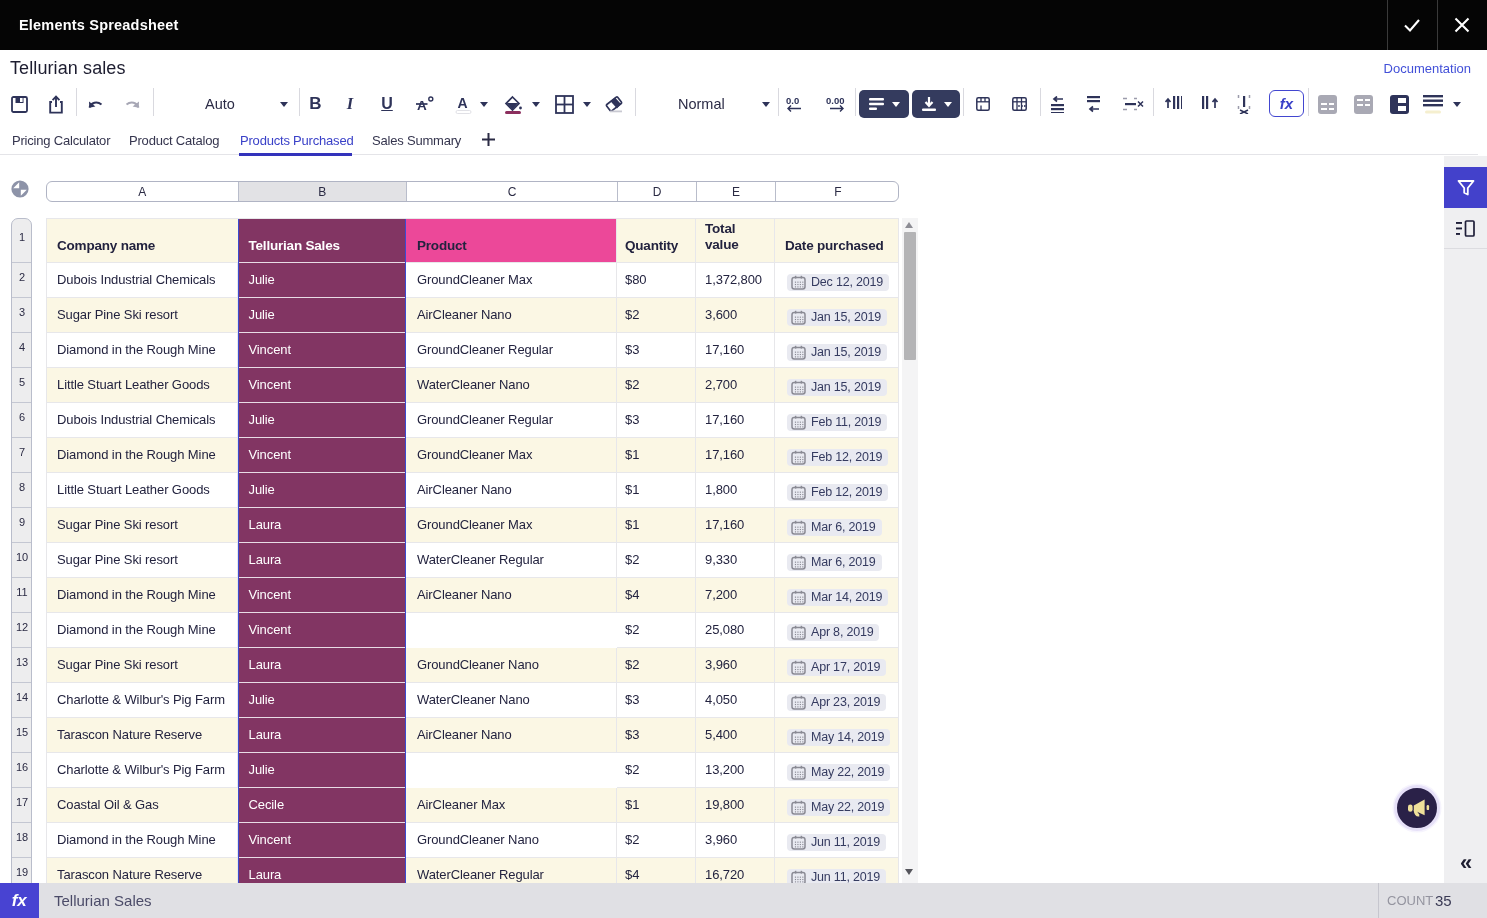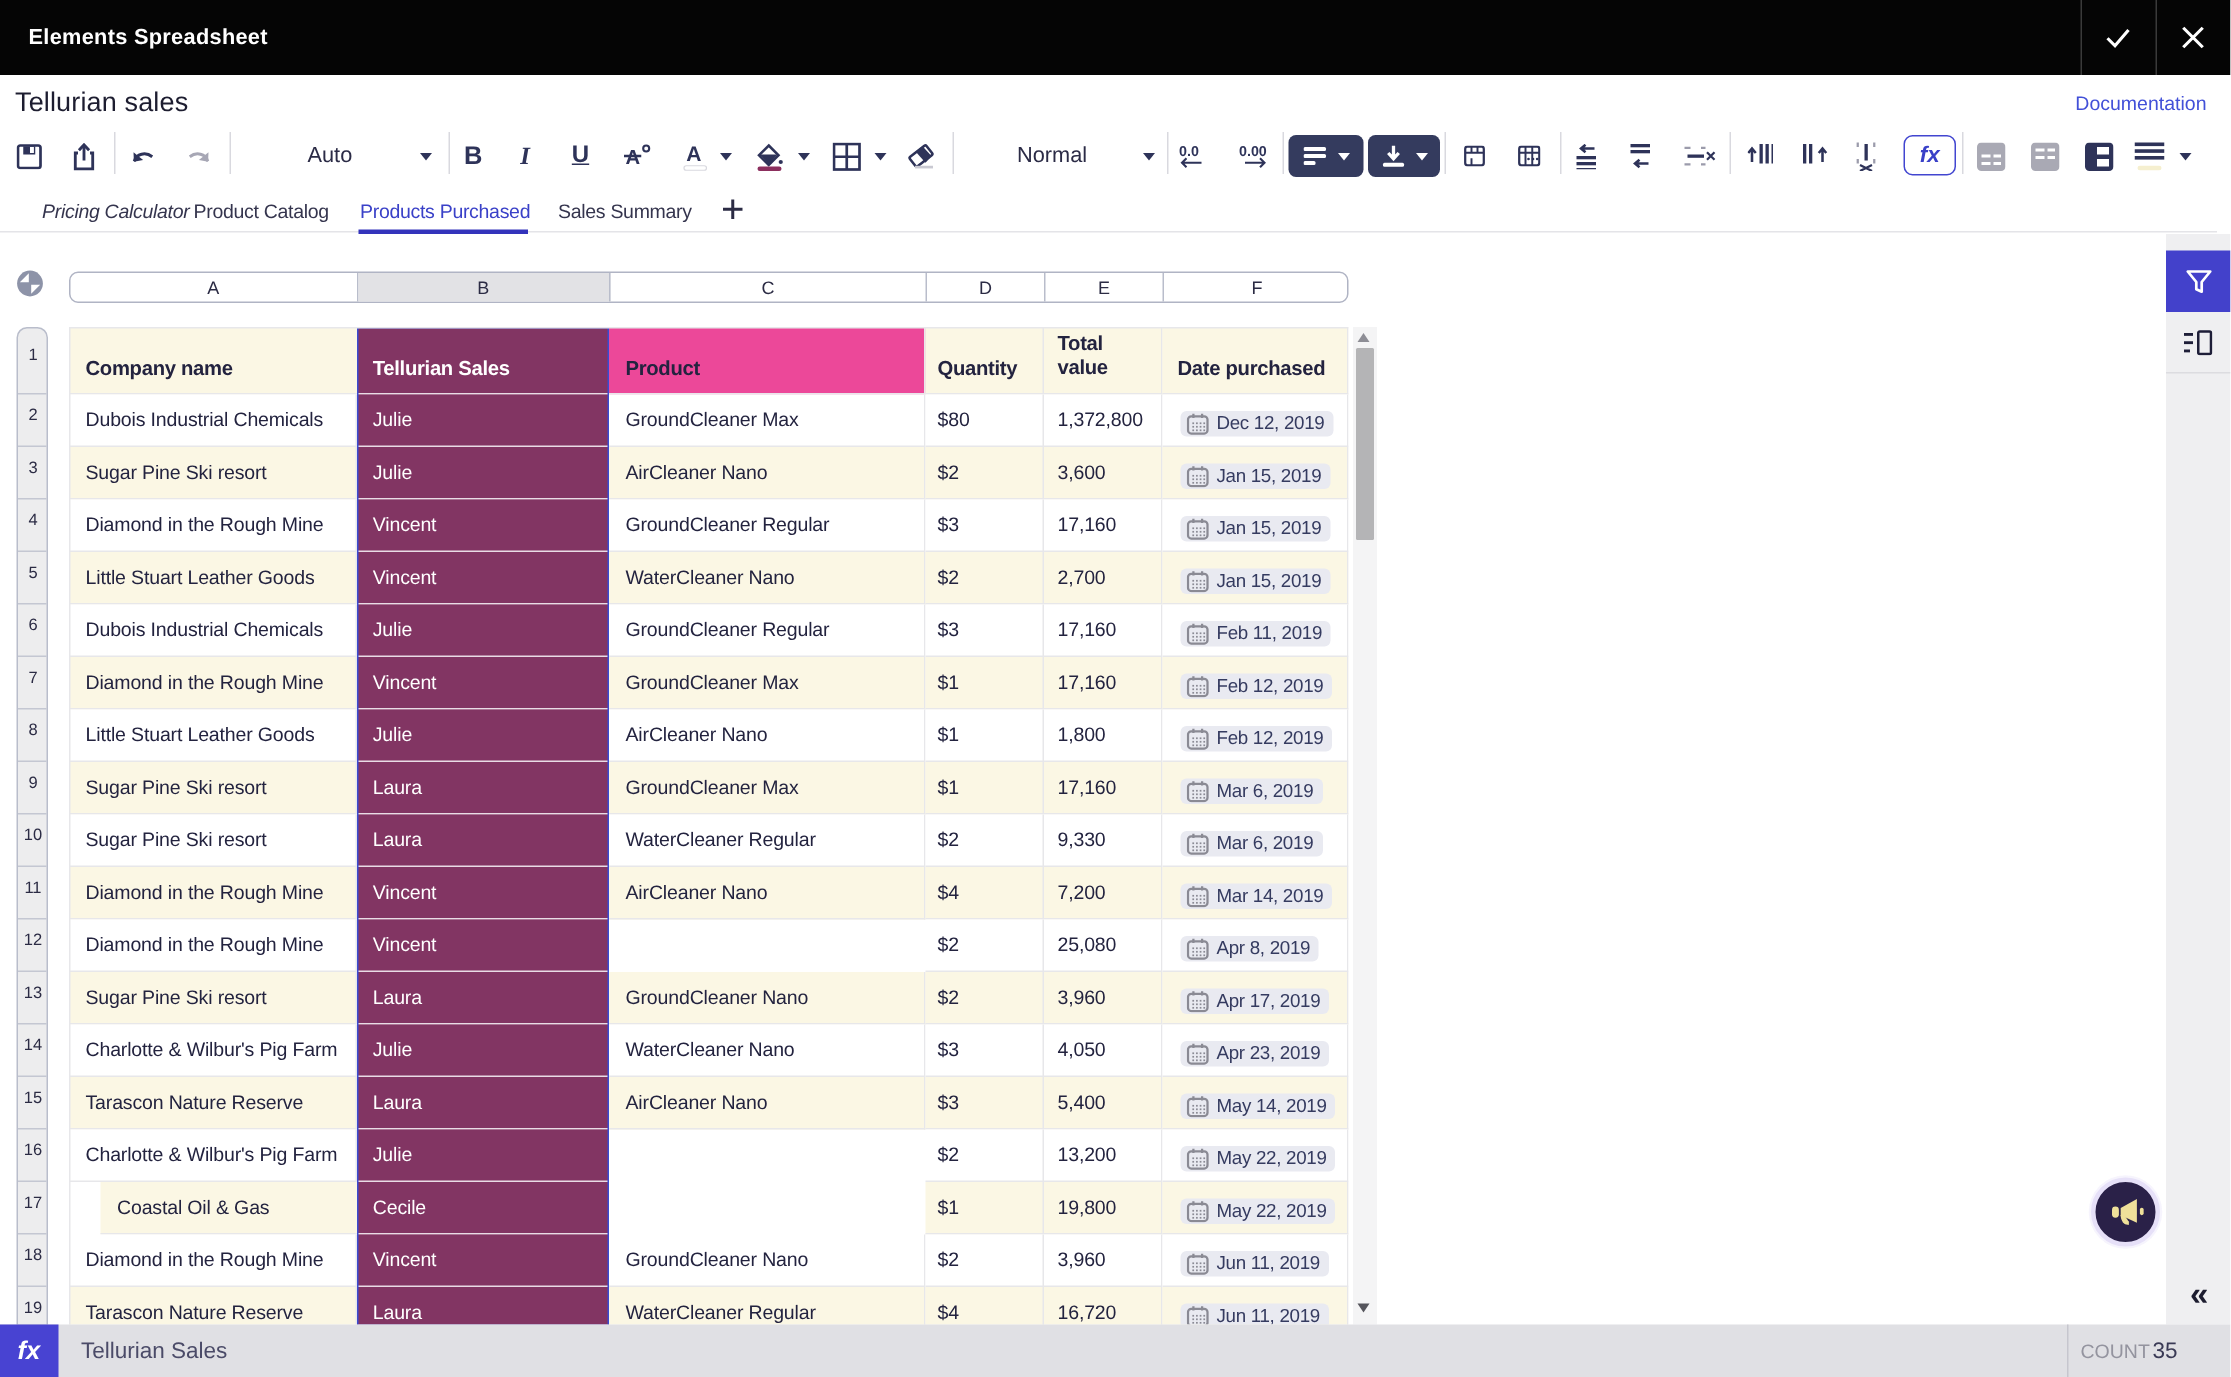--- a/index.html
+++ b/index.html
@@ -307,21 +307,21 @@
         <rect x="0" y="1" width="20" height="2.4" fill="#2e3359"></rect>
         <rect x="0" y="5.5" width="20" height="2.4" fill="#2e3359"></rect>
         <rect x="0" y="10" width="20" height="2.4" fill="#2e3359"></rect>
         <rect x="2" y="16.5" width="16" height="3" rx="1.5" fill="#f5efcf"></rect>
       </svg>
     </div>
     <div class="ti" style="left:1452px;width:10px;">
       <div class="caret"></div>
     </div>
   </div>
-<div class="tab" style="left:28px;font-style:italic;">Pricing Calculator</div>
+<div class="tab" style="left:12px;">Pricing Calculator</div>
 <div class="tab" style="left:129px;">Product Catalog</div>
 <div class="tab active" style="left:240px;">Products Purchased</div>
 <div class="tab" style="left:372px;">Sales Summary</div>
 <div class="abs" style="left:481px;top:132px;"><svg width="15" height="15" viewBox="0 0 15 15" style="">
       <path d="M7.5 1 V14 M1 7.5 H14" stroke="#2b2b44" stroke-width="2"></path>
     </svg></div>
 <div id="tabline"></div>
 <div id="tabul"></div>
 <div id="cornercircle"><svg width="18" height="18" viewBox="0 0 18 18" style="">
       <circle cx="9" cy="9" r="8.6" fill="#8d93a8"></circle>
@@ -717,22 +717,23 @@
           <rect x="3.9" y="8.95" width="1.15" height="1.15" fill="#8a8a94"></rect>
           <rect x="6.35" y="8.95" width="1.15" height="1.15" fill="#8a8a94"></rect>
           <rect x="8.8" y="8.95" width="1.15" height="1.15" fill="#8a8a94"></rect>
           <rect x="11.25" y="8.95" width="1.15" height="1.15" fill="#8a8a94"></rect>
           <rect x="3.9" y="11.3" width="1.15" height="1.15" fill="#8a8a94"></rect>
           <rect x="6.35" y="11.3" width="1.15" height="1.15" fill="#8a8a94"></rect>
           <rect x="8.8" y="11.3" width="1.15" height="1.15" fill="#8a8a94"></rect>
           <rect x="11.25" y="11.3" width="1.15" height="1.15" fill="#8a8a94"></rect>
         </svg>May 22, 2019</span>
     </div>
-    <div class="cell " style="left:0px;top:570px;width:226px;height:35px;background:#fbf7e4;margin-left:21px;">Coastal Oil &amp; Gas</div>
+    <div class="cell " style="left:0px;top:570px;width:226px;height:35px;background:#fbf7e4;">Coastal Oil &amp; Gas</div>
     <div class="cell cb" style="left:191.5px;top:570px;width:168.5px;height:35px;">Cecile</div>
+    <div class="cell " style="left:360px;top:570px;width:211px;height:35px;background:#fbf7e4;">AirCleaner Max</div>
     <div class="cell " style="left:571px;top:570px;width:79px;height:35px;background:#fbf7e4;padding-left:8px;">$1</div>
     <div class="cell " style="left:650px;top:570px;width:79px;height:35px;background:#fbf7e4;padding-left:9px;">19,800</div>
     <div class="cell " style="left:729px;top:570px;width:124px;height:35px;background:#fbf7e4;padding-left:12px;">
       <span class="pill"><svg width="15" height="15" viewBox="0 0 15 15" style="">
           <rect x="1" y="2.5" width="13" height="11.5" rx="2.2" fill="none" stroke="#8a8a94" stroke-width="1.5"></rect>
           <line x1="4.6" y1="0.8" x2="4.6" y2="3.6" stroke="#8a8a94" stroke-width="1.5"></line>
           <line x1="10.4" y1="0.8" x2="10.4" y2="3.6" stroke="#8a8a94" stroke-width="1.5"></line>
           <rect x="3.9" y="6.6" width="1.15" height="1.15" fill="#8a8a94"></rect>
           <rect x="6.35" y="6.6" width="1.15" height="1.15" fill="#8a8a94"></rect>
           <rect x="8.8" y="6.6" width="1.15" height="1.15" fill="#8a8a94"></rect>

